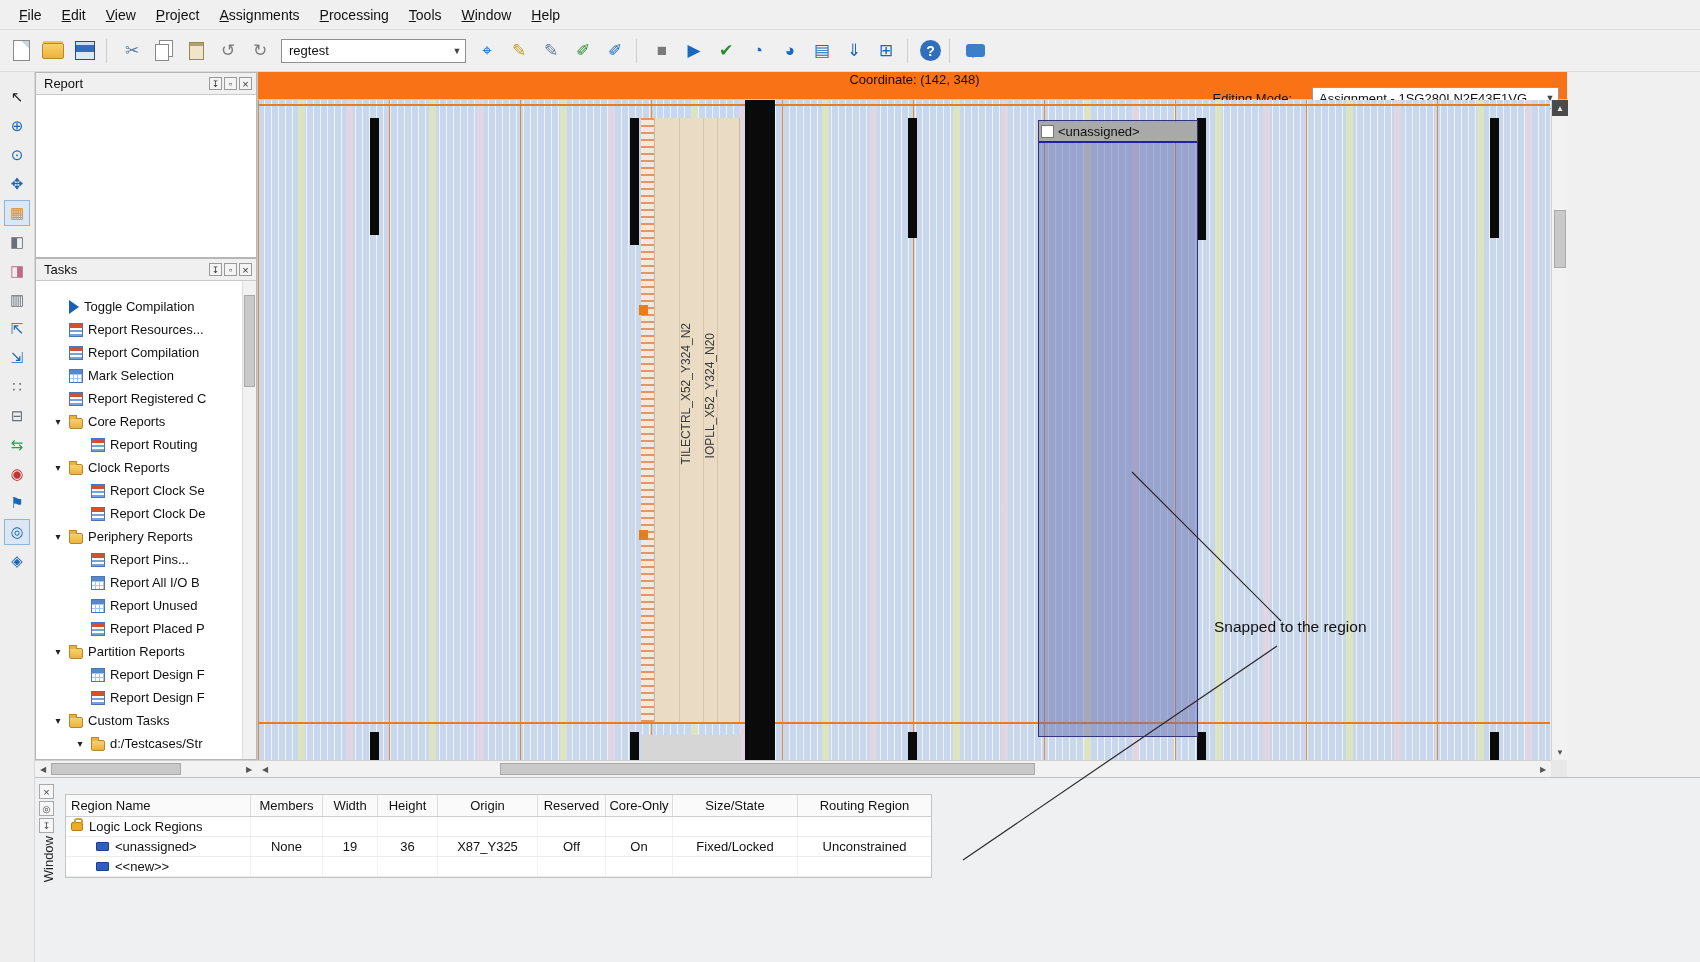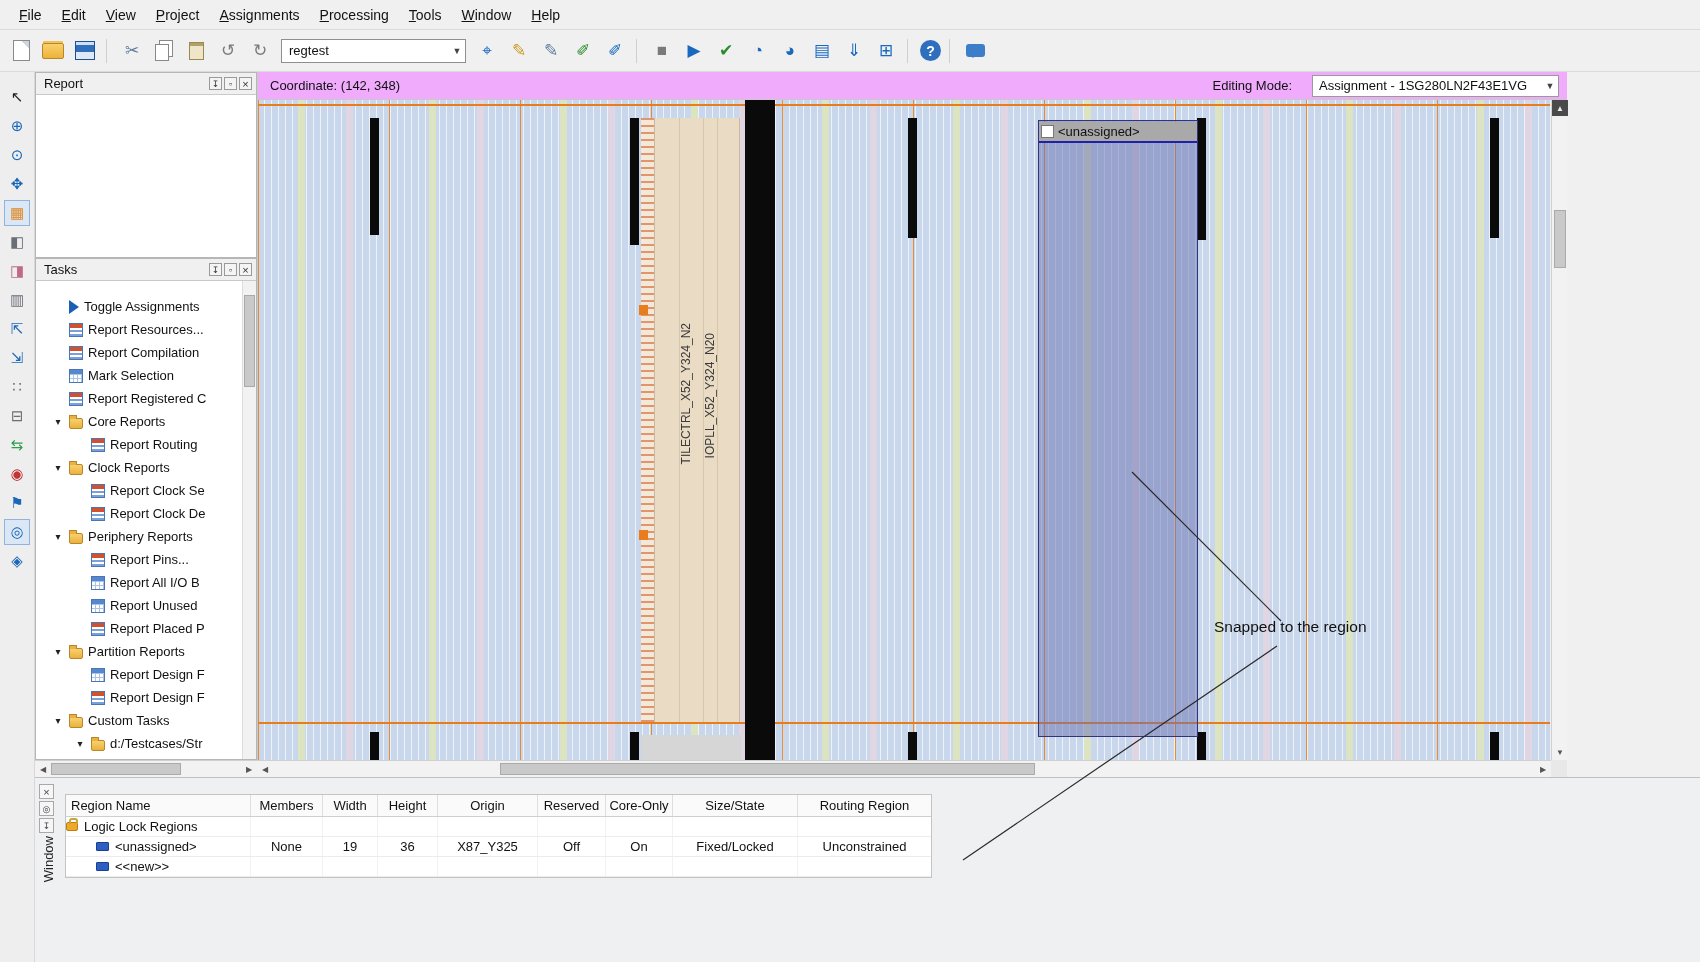--- a/index.html
+++ b/index.html
@@ -104,22 +104,22 @@
   .tree-row[data-icon="folder"] .tree-icon { height:11px; margin-top:3px; position:relative;
     background:linear-gradient(#f8d070,#eab23c); border:1px solid #b9872b; border-radius:1px 2px 2px 2px; }
   .tree-row[data-icon="folder"] .tree-icon::before { content:""; position:absolute; top:-4px; left:-1px;
     width:6px; height:3px; background:#eab23c; border:1px solid #b9872b; border-bottom:none; }
   .tasks-vscroll { position:absolute; right:0; top:22px; width:14px; bottom:0;
     background:#f2f2f2; border-left:1px solid #ddd; }
   .tasks-vscroll .vthumb { left:1px; top:14px; width:11px; height:92px; }
 
   
   .coordbar { position:absolute; left:257px; top:72px; width:1310px; height:28px;
-    background:#f0abfc; border-bottom:1px solid #c9c9c9; border-left:1px solid #c9c9c9;
-    display:flex; align-items:center; padding:0 8px 0 12px; }
+    background:#f97316; border-bottom:1px solid #c9c9c9; border-left:1px solid #c9c9c9;
+    display:flex; align-items:center; padding:0 8px 0 12px;flex-direction:column; }
   .em-group { margin-left:auto; display:flex; align-items:center; gap:20px; }
   .em-combo { width:247px; height:22px; background:#fff; border:1px solid #9a9a9a;
     display:flex; align-items:center; padding-left:6px; gap:4px; }
   .em-combo .combo-value { font-size:13px; }
 
   
   .canvas { position:absolute; left:257px; top:100px; width:1293px; height:660px; overflow:hidden;
     background-color:#dbe4f0;
     background-image:
       repeating-linear-gradient(90deg, rgba(236,126,19,0.85) 0 1px, transparent 1px 131px),
@@ -206,21 +206,21 @@
   .thcell:nth-child(3), .trow .tcell:nth-child(3) { width:55px; }
   .thcell:nth-child(4), .trow .tcell:nth-child(4) { width:60px; }
   .thcell:nth-child(5), .trow .tcell:nth-child(5) { width:100px; }
   .thcell:nth-child(6), .trow .tcell:nth-child(6) { width:68px; }
   .thcell:nth-child(7), .trow .tcell:nth-child(7) { width:67px; }
   .thcell:nth-child(8), .trow .tcell:nth-child(8) { width:125px; }
   .thcell:nth-child(9), .trow .tcell:nth-child(9) { width:133px; border-right:none; }
   .trow { display:flex; height:20px; border-bottom:1px solid #ececec; background:#fff; }
   .tcell { border-right:1px solid #f2f2f2; display:flex; align-items:center; justify-content:center;
     white-space:nowrap; overflow:hidden; }
-  .tcell.namecell { justify-content:flex-start; gap:6px; }
+  .tcell.namecell { justify-content:flex-start; gap:6px; padding-left:5px; }
   .trow[data-indent="1"] .namecell { padding-left:30px; }
   .row-icon { flex:none; display:inline-block; }
   .trow[data-ricon="lock"] .row-icon { width:12px; height:9px; background:#f0a828;
     border:1px solid #b97f12; border-radius:2px; position:relative; }
   .trow[data-ricon="lock"] .row-icon::before { content:""; position:absolute; left:2px; top:-5px;
     width:5px; height:4px; border:2px solid #caa53c; border-bottom:none; border-radius:3px 3px 0 0; }
   .trow[data-ricon="region"] .row-icon { width:13px; height:9px; background:#2d5fc2;
     border:1px solid #1c3f8f; border-radius:1px; }
 
   
@@ -371,21 +371,21 @@
       <span class="pb pb-pin"></span>
       <span class="pb pb-float"></span>
       <span class="pb pb-close"></span>
     </span>
   </div>
   <div class="tree">
 
       <div class="tree-row" data-depth="1" data-icon="play" data-arrow="false">
         <span class="tree-arrow"></span>
         <span class="tree-icon"></span>
-        <span class="tree-label">Toggle Assignments</span>
+        <span class="tree-label">Toggle Compilation</span>
       </div>
 
       <div class="tree-row" data-depth="1" data-icon="report" data-arrow="false">
         <span class="tree-arrow"></span>
         <span class="tree-icon"></span>
         <span class="tree-label">Report Resources...</span>
       </div>
 
       <div class="tree-row" data-depth="1" data-icon="report" data-arrow="false">
         <span class="tree-arrow"></span>

